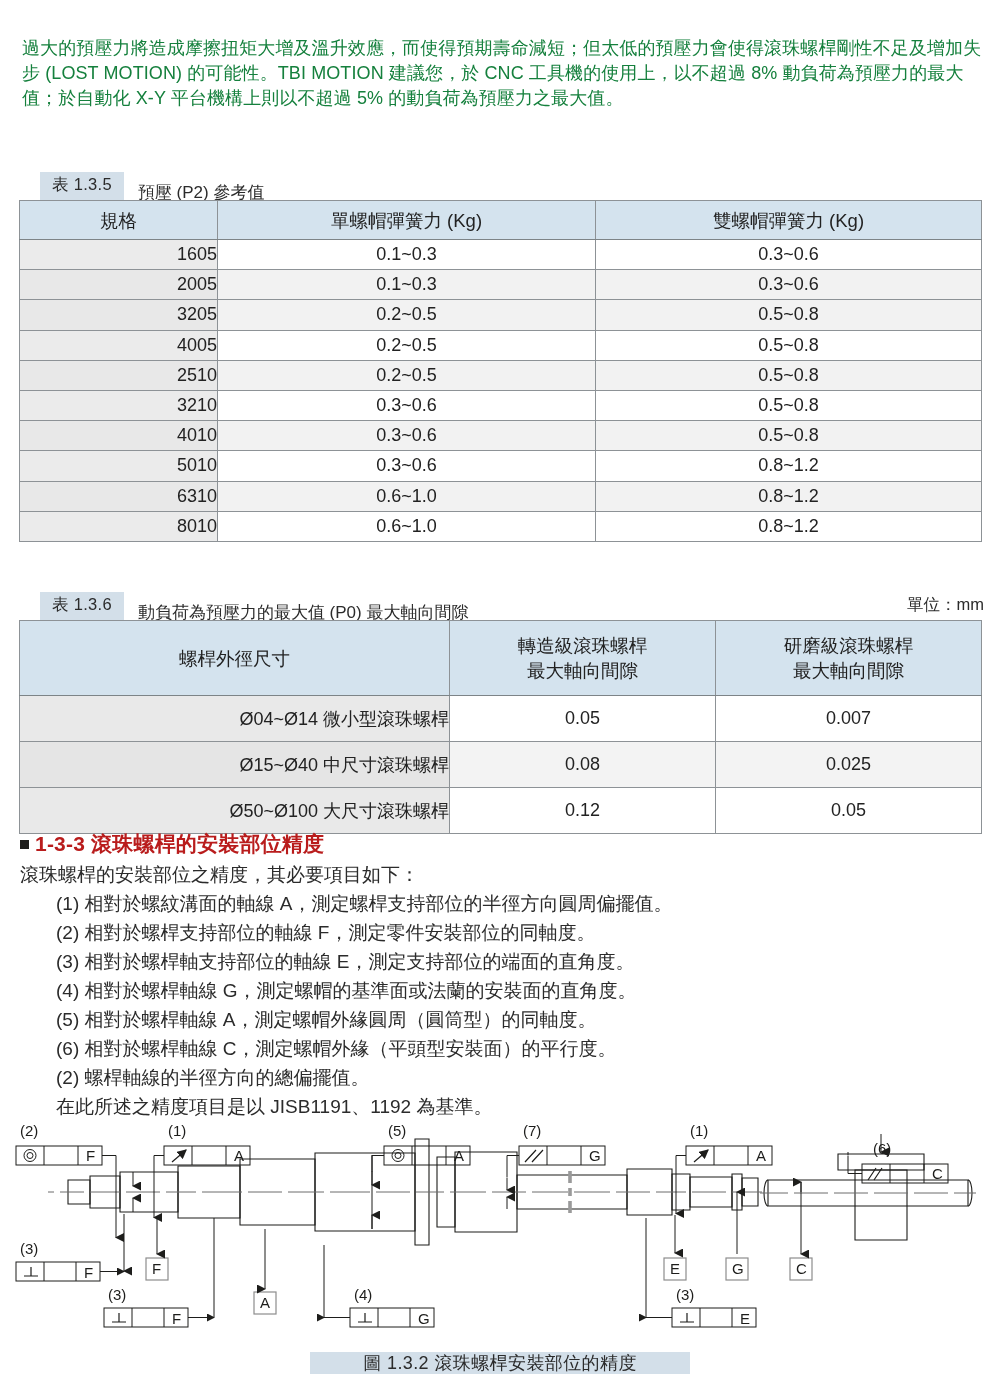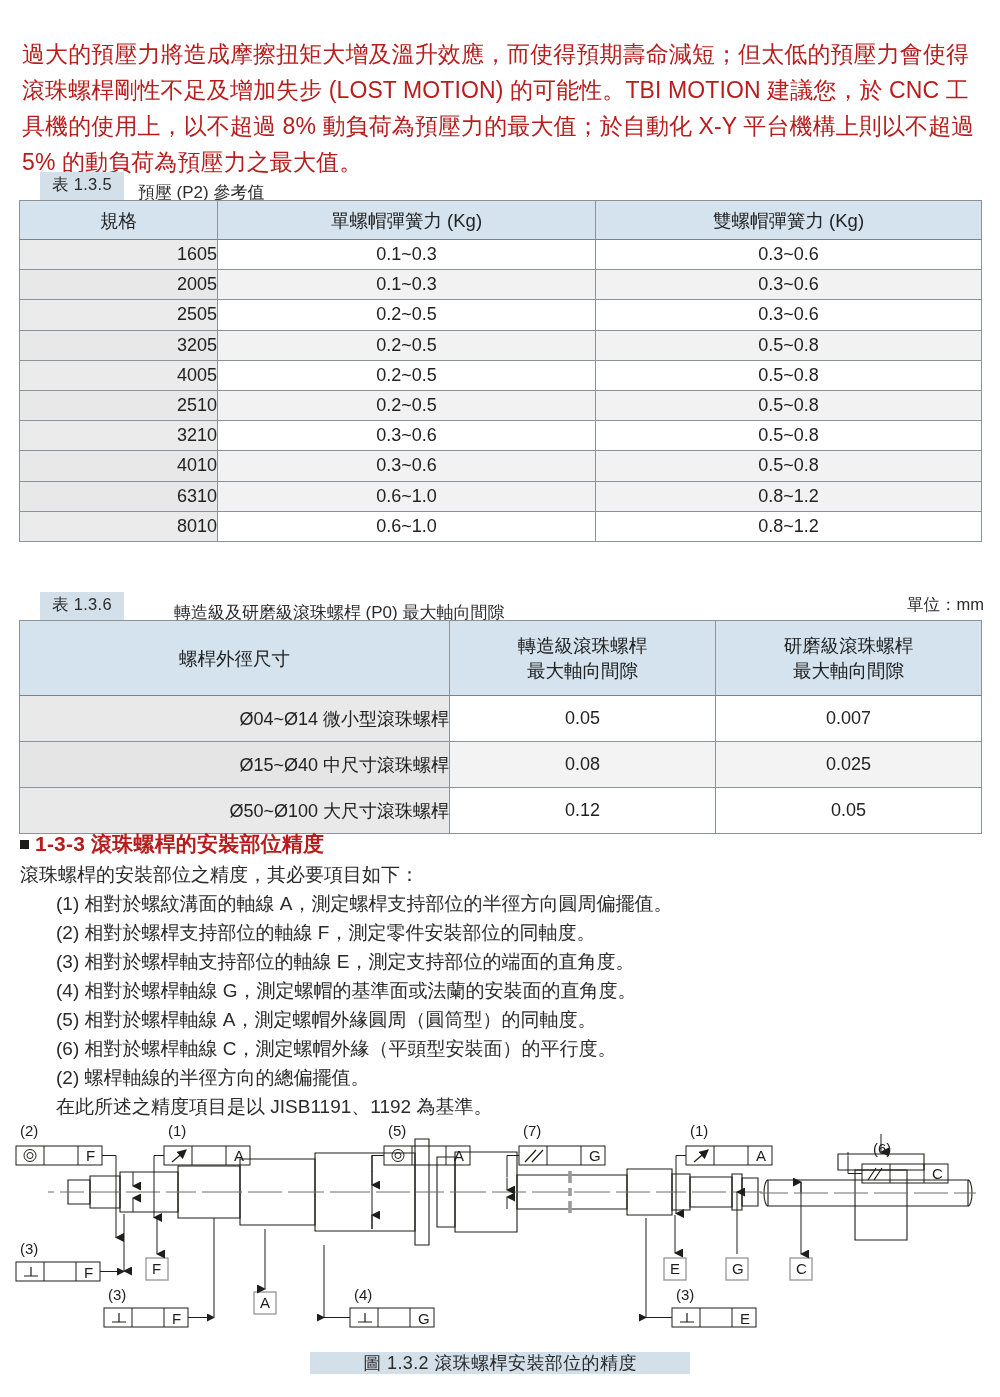--- a/index.html
+++ b/index.html
@@ -15,24 +15,24 @@
     color: #231f20;
     overflow: hidden;
   }
 
   
   .intro {
     position: absolute;
     left: 22px;
     top: 36px;
     width: 962px;
-    font-size: 23px;
-    line-height: 36px;
+    font-size: 18px;
+    line-height: 25px;
     letter-spacing: 0.1px;
-    color: #b91c1c;
+    color: #15803d;
   }
 
   
   .tbl-caption {
     position: absolute;
     display: flex;
     align-items: center;
     font-size: 17px;
     color: #2b2b2b;
   }
@@ -203,25 +203,20 @@
       <tr>
         <td class="first">1605</td>
         <td class="val">0.1~0.3</td>
         <td class="val">0.3~0.6</td>
       </tr>
       <tr class="alt">
         <td class="first">2005</td>
         <td class="val">0.1~0.3</td>
         <td class="val">0.3~0.6</td>
       </tr>
-      <tr>
-        <td class="first">2505</td>
-        <td class="val">0.2~0.5</td>
-        <td class="val">0.3~0.6</td>
-      </tr>
       <tr class="alt">
         <td class="first">3205</td>
         <td class="val">0.2~0.5</td>
         <td class="val">0.5~0.8</td>
       </tr>
       <tr>
         <td class="first">4005</td>
         <td class="val">0.2~0.5</td>
         <td class="val">0.5~0.8</td>
       </tr>
@@ -233,36 +228,41 @@
       <tr>
         <td class="first">3210</td>
         <td class="val">0.3~0.6</td>
         <td class="val">0.5~0.8</td>
       </tr>
       <tr class="alt">
         <td class="first">4010</td>
         <td class="val">0.3~0.6</td>
         <td class="val">0.5~0.8</td>
       </tr>
+      <tr>
+        <td class="first">5010</td>
+        <td class="val">0.3~0.6</td>
+        <td class="val">0.8~1.2</td>
+      </tr>
       <tr class="alt">
         <td class="first">6310</td>
         <td class="val">0.6~1.0</td>
         <td class="val">0.8~1.2</td>
       </tr>
       <tr>
         <td class="first">8010</td>
         <td class="val">0.6~1.0</td>
         <td class="val">0.8~1.2</td>
       </tr>
     </tbody>
 </table>
 
-<div class="tbl-caption" style="left:40px; top:592px;gap:36px;">
+<div class="tbl-caption" style="left:40px; top:592px;">
   <span class="tbl-badge">表 1.3.6</span>
-  <span class="tbl-cap-text">轉造級及研磨級滾珠螺桿 (P0) 最大軸向間隙</span>
+  <span class="tbl-cap-text">動負荷為預壓力的最大值 (P0) 最大軸向間隙</span>
 </div>
 <div class="unit-note" style="top:594px;">單位：mm</div>
 
 <table class="doc doc2" id="t136" style="left:19px; top:620px; width:962px;">
   <colgroup>
     <col style="width:430px">
     <col style="width:266px">
     <col style="width:266px">
   </colgroup>
   <thead>

